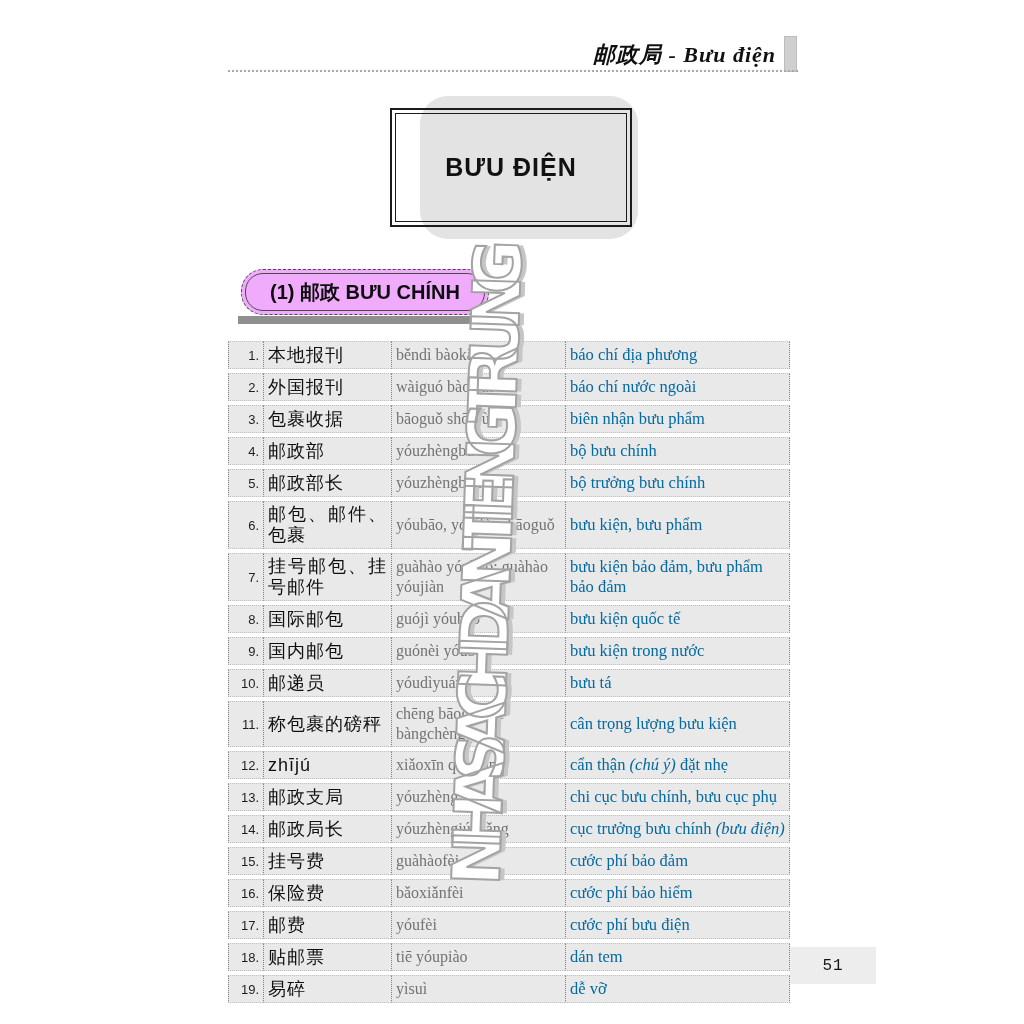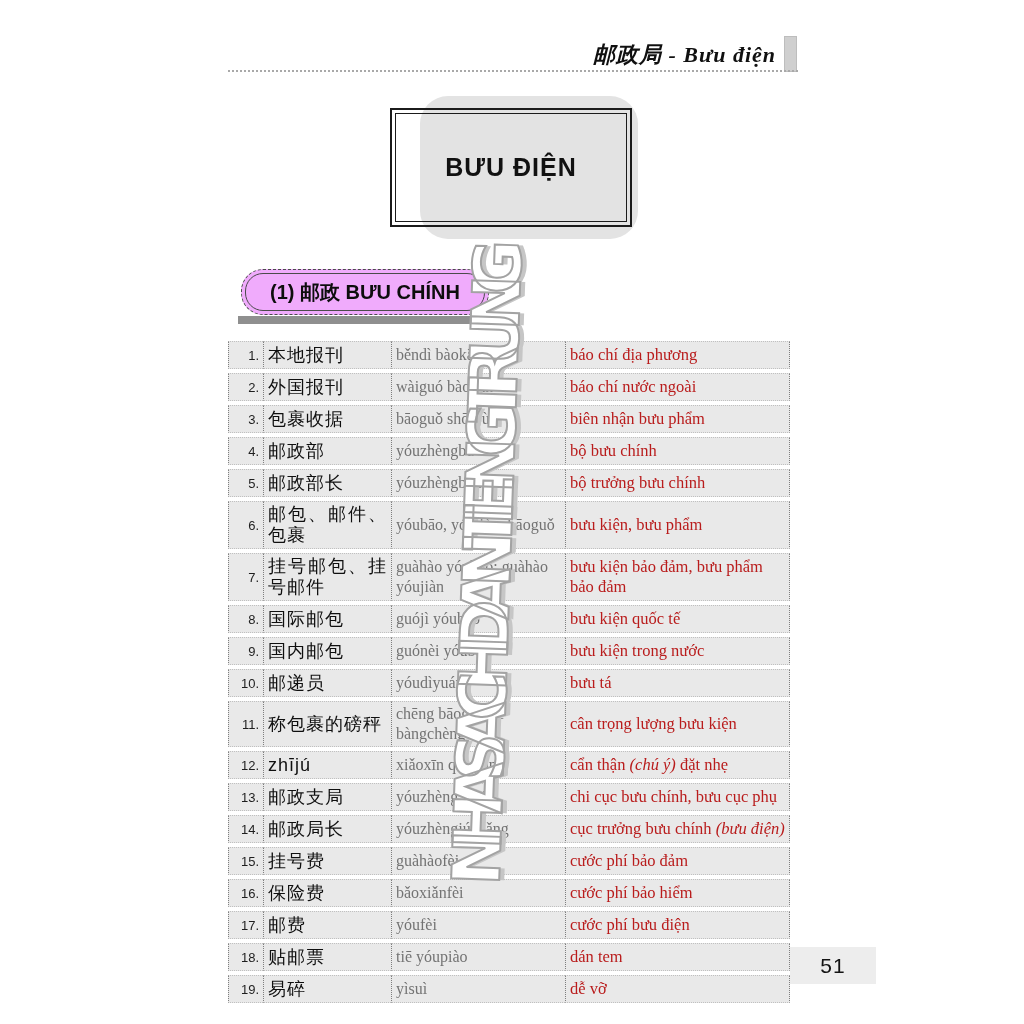--- a/index.html
+++ b/index.html
@@ -82,21 +82,21 @@
   }
   td.cell-zh{
     font-family:"Liberation Sans",sans-serif;font-size:18px;color:#0f0f0f;
     padding-left:8px;letter-spacing:1px;line-height:21px;text-align:justify;
   }
   td.cell-py{
     font-family:"Liberation Serif",serif;font-size:16px;color:#737373;
     padding-left:8px;line-height:20px;
   }
   td.cell-vi{
-    font-family:"Liberation Serif",serif;font-size:16.5px;color:#b91c1c;
+    font-family:"Liberation Serif",serif;font-size:16.5px;color:#0369a1;
     padding-left:8px;padding-right:2px;line-height:20px;
   }
   td.cell-vi .it{font-style:italic;}
 
   
   .watermark{
     position:absolute;left:204px;top:532px;width:566px;height:80px;z-index:5;
     display:flex;align-items:center;justify-content:center;
     transform:rotate(-88deg);transform-origin:center center;
     pointer-events:none;
@@ -107,21 +107,21 @@
     -webkit-text-stroke:2px #a3a3a3;
     text-shadow:0 5px 0 #c6c6c6;
   }
 
   
   .page-num-box{
     position:absolute;left:790px;top:947px;width:86px;height:37px;background:#ededed;
     display:flex;align-items:center;justify-content:center;
   }
   .page-num{
-    font-family:Liberation Sans, sans-serif;font-size:21px;color:#141414;letter-spacing:1px;
+    font-family:Liberation Mono, monospace;font-size:16px;color:#141414;letter-spacing:1px;
   }
 </style>
 </head>
 <body>
 
 <div class="canvas">
 
   <div class="header-title">邮政局 - Bưu điện</div>
   <div class="header-accent-bar"></div>
   <div class="header-rule"></div>

